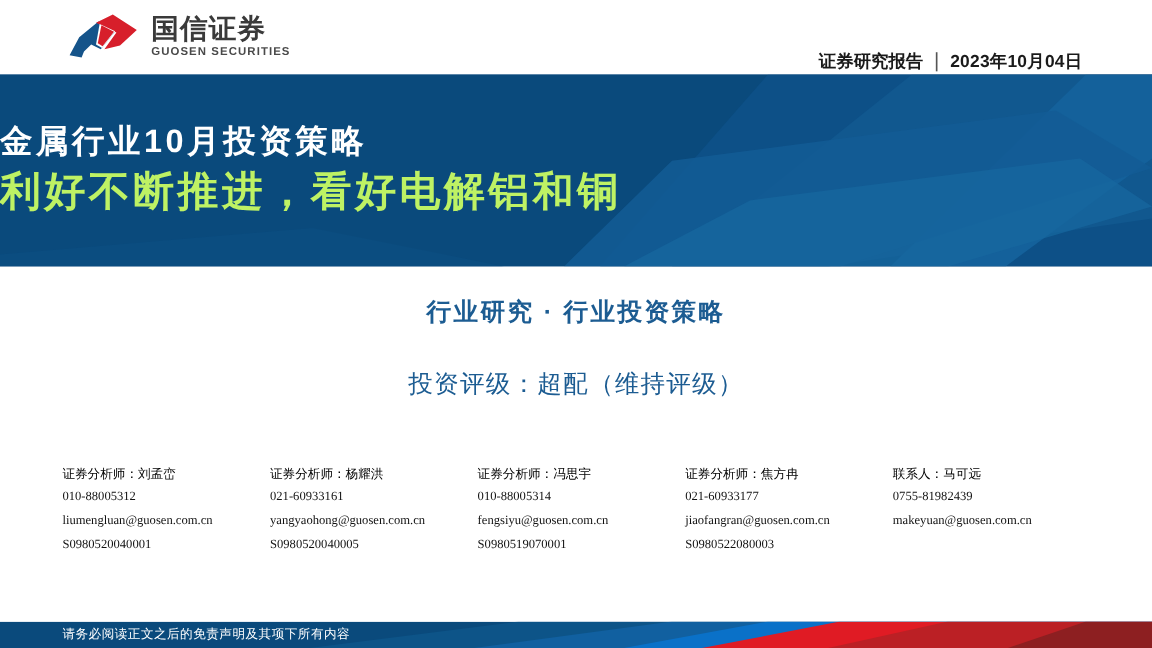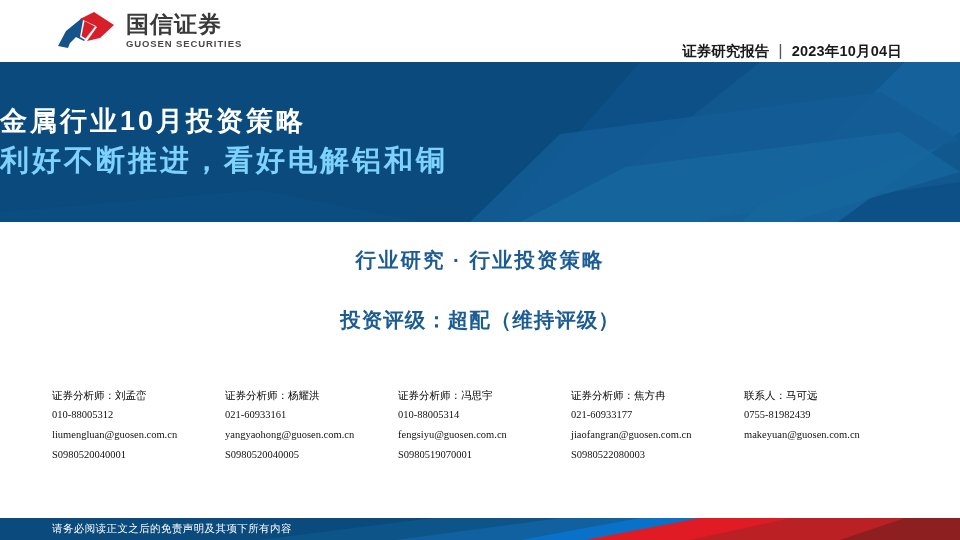--- a/index.html
+++ b/index.html
@@ -99,23 +99,23 @@
     font-family:"Liberation Sans", sans-serif;
     font-size:27px;
     font-weight:bold;
     color:#ffffff;
     letter-spacing:3px;
     line-height:1;
   }
 
   .hero-subtitle {
     font-family:Liberation Sans, sans-serif;
-    font-size:29px;
-    font-weight:bold;
-    color:#7dd3fc;
+    font-size:34px;
+    font-weight:bold;
+    color:#bef264;
     letter-spacing:3px;
     line-height:1.1;
   }
 
   
   .mid {
     position:absolute;
     left:0; top:222px;
     width:960px; height:150px;
     display:flex;
@@ -129,21 +129,21 @@
     font-family:"Liberation Sans", sans-serif;
     font-size:20.5px;
     font-weight:bold;
     color:#1c5c92;
     letter-spacing:2px;
   }
 
   .mid-line2 {
     font-family:"Liberation Sans", sans-serif;
     font-size:20.5px;
-    font-weight:bold;
+    font-weight:normal;
     color:#1c5c92;
     letter-spacing:1px;
   }
 
   
   .analysts {
     position:absolute;
     left:52px; top:385px;
     width:866px;
     display:flex;

